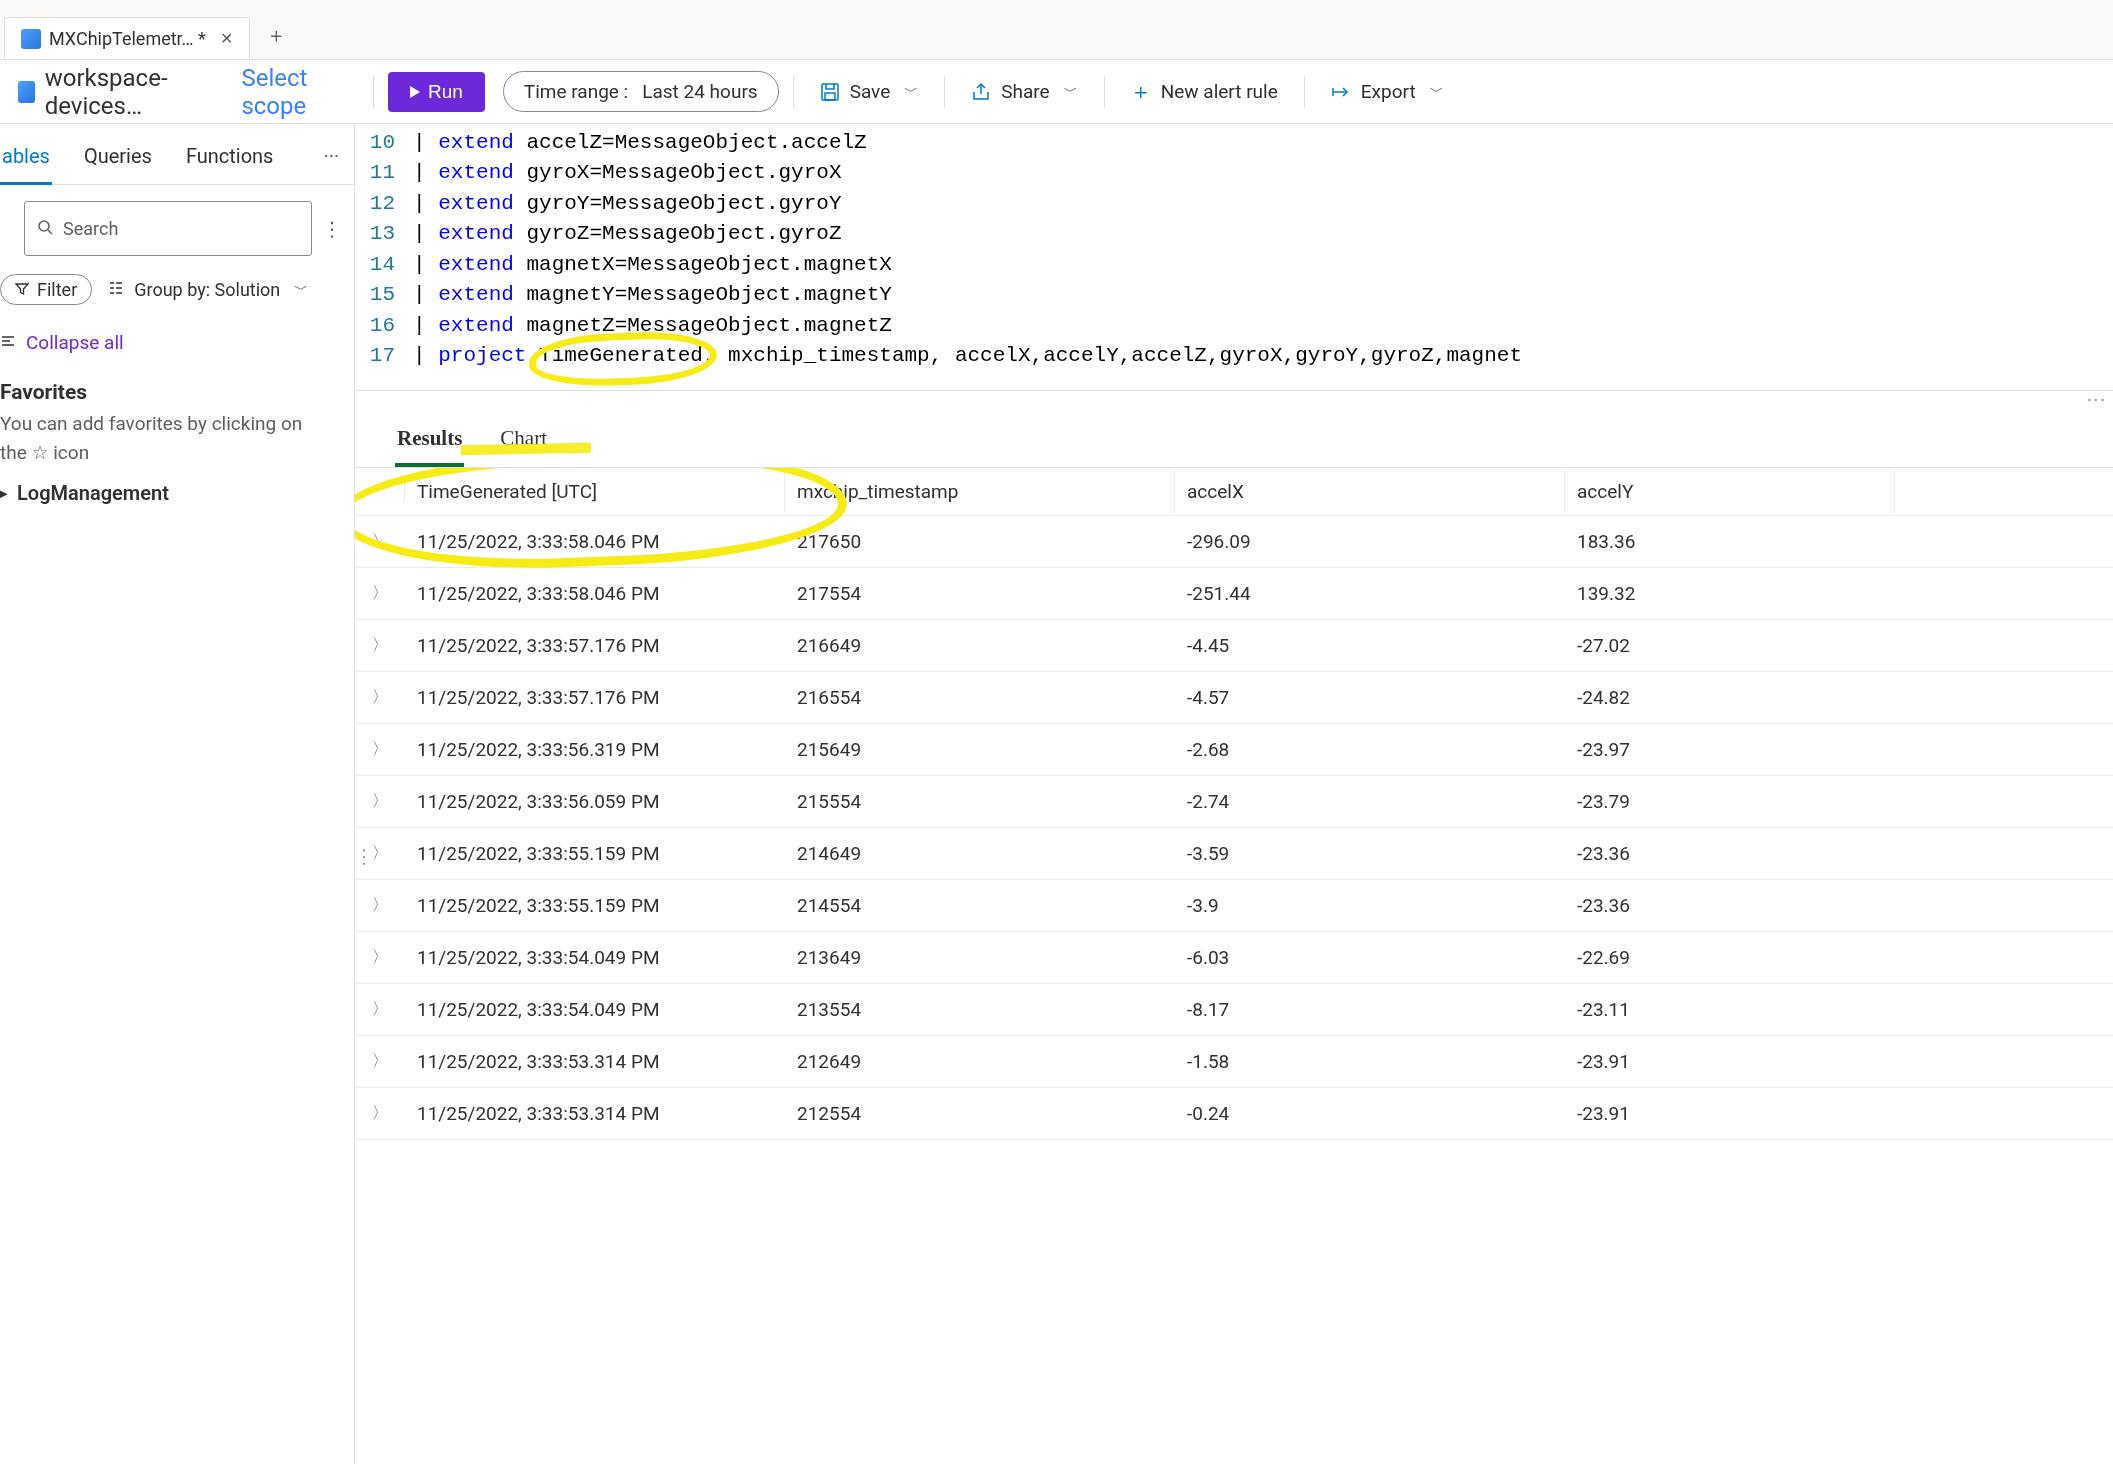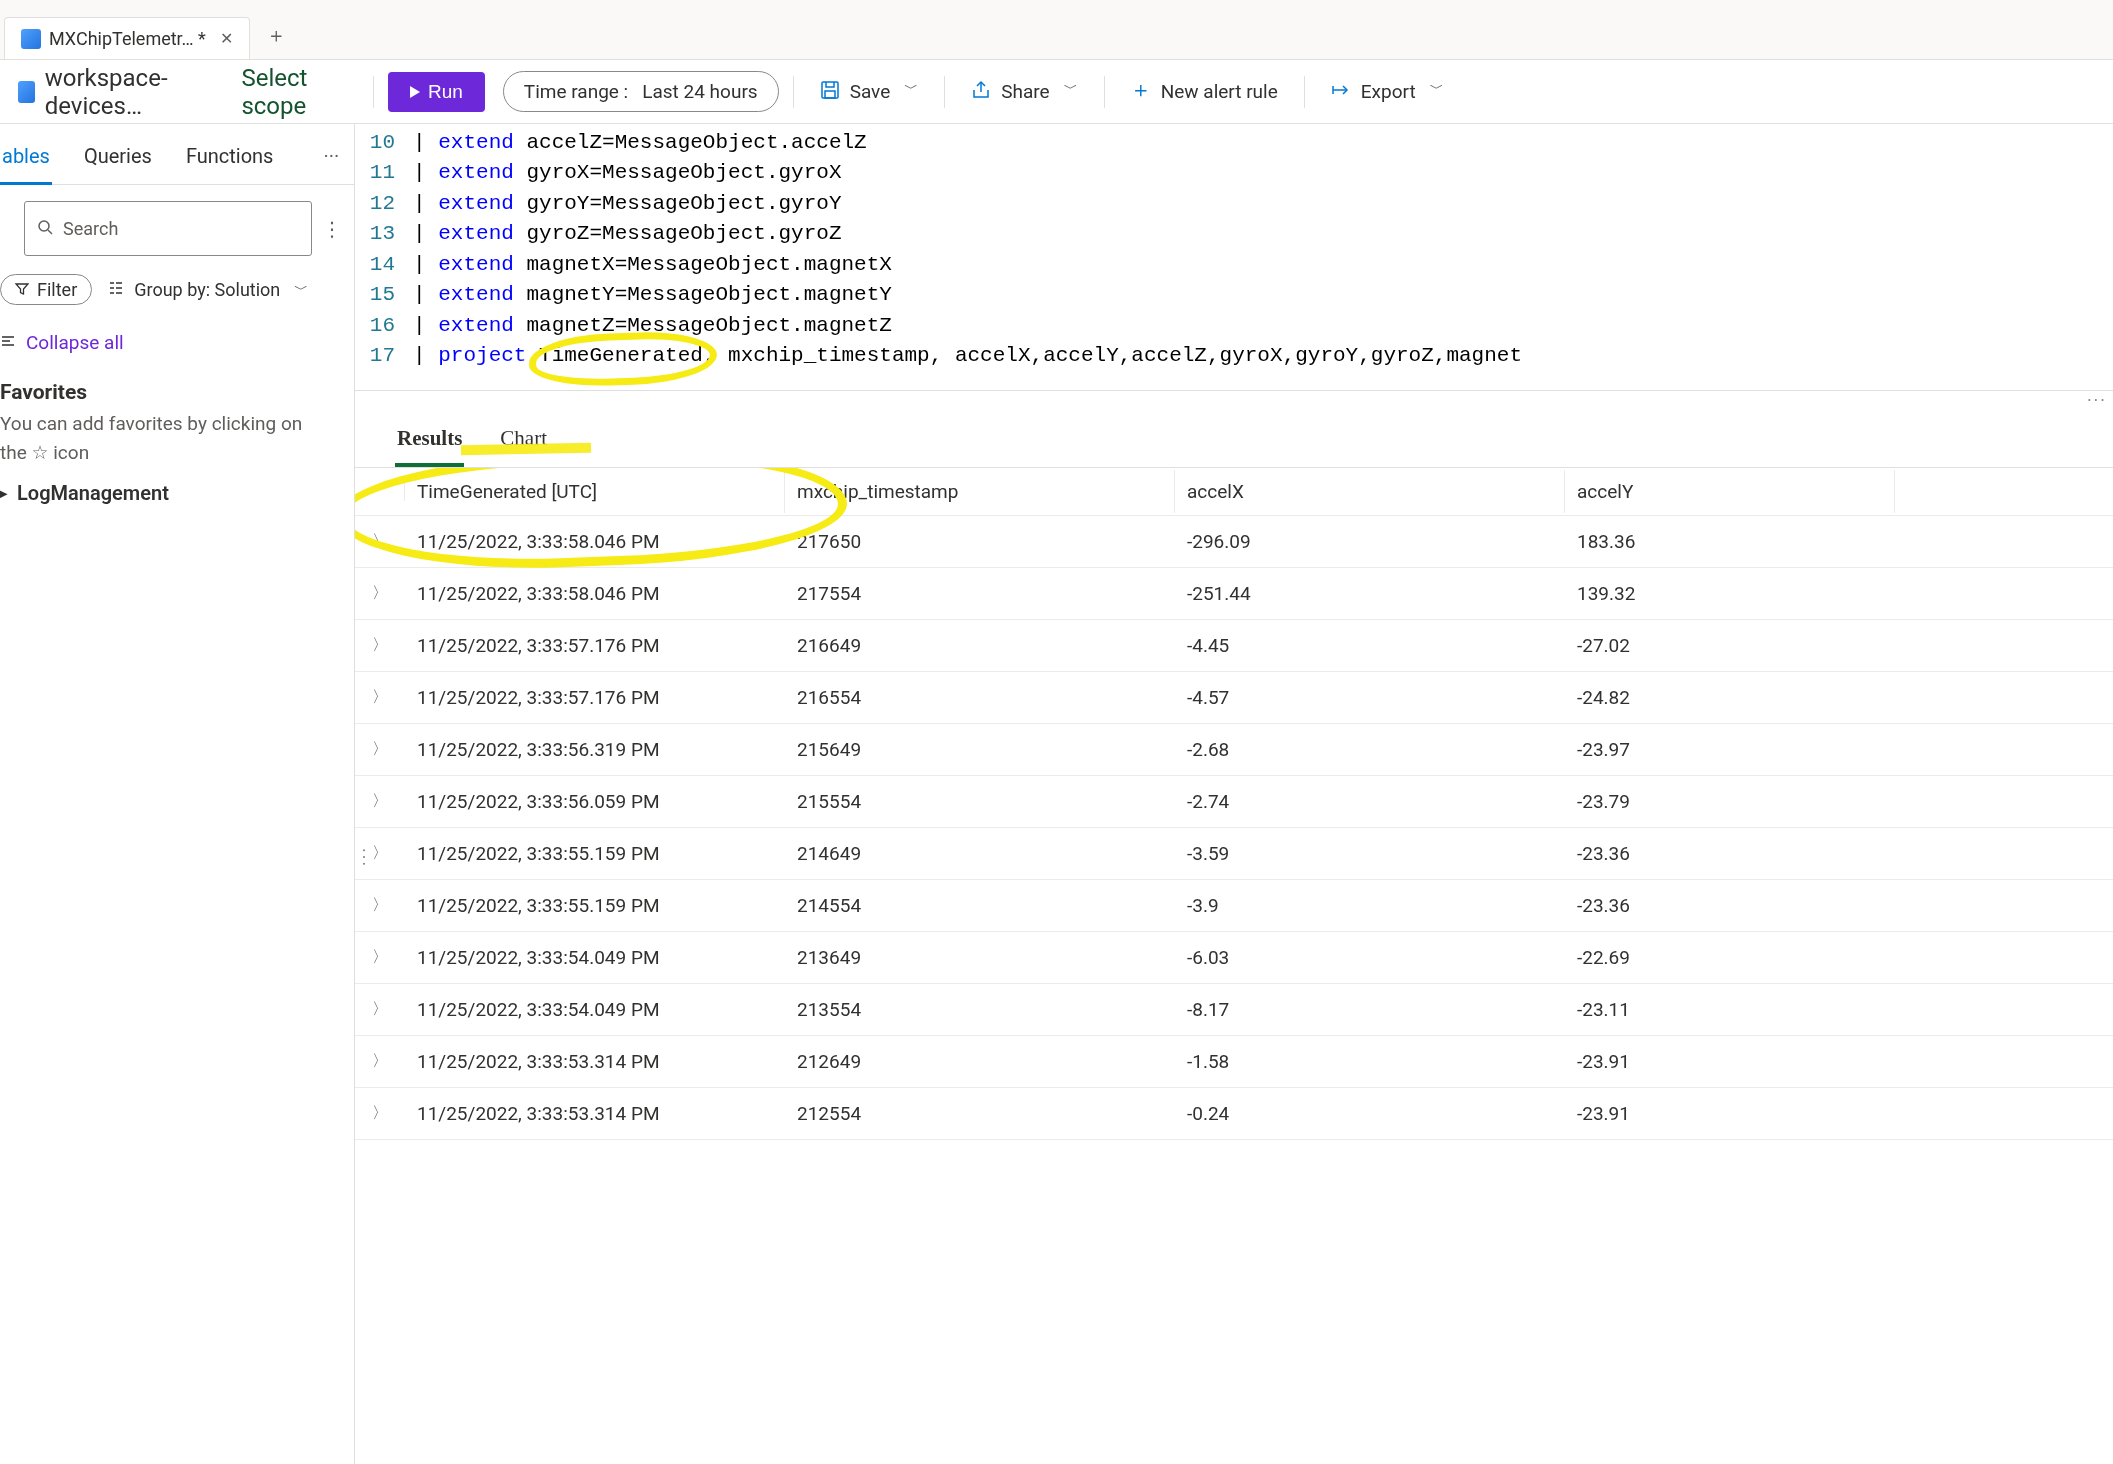--- a/index.html
+++ b/index.html
@@ -62,42 +62,42 @@
       padding: 0 14px;
       font-size: 24px;
       color: #323130;
       width: 355px;
     }
     .scope .scicon {
       width: 22px; height: 22px;
       background: linear-gradient(135deg,#50a0ff,#2374de);
       border-radius: 3px;
     }
-    .scope .sel { color: #14532d; margin-left: 20px; }
+    .scope .sel { color: #3b82f6; margin-left: 20px; }
     .divider { width: 1px; height: 32px; background: #e1dfdd; margin: 0 14px; }
     .btn-run {
       display: flex; align-items: center; gap: 8px;
       background: #6d28d9; color: #fff;
       padding: 9px 22px; border-radius: 4px;
       font-size: 19px; border: none; cursor: pointer;
     }
     .btn-run .play {
       width: 0; height: 0;
       border-left: 10px solid #fff;
       border-top: 6px solid transparent;
       border-bottom: 6px solid transparent;
     }
     .pill {
       display: flex; align-items: center; gap: 8px;
       border: 1px solid #8a8886; border-radius: 22px;
       padding: 8px 20px; font-size: 19px; margin-left: 18px;
       color: #323130;
     }
     .tbtn {
-      display: flex; align-items: flex-start; gap: 10px;
+      display: flex; align-items: center; gap: 10px;
       padding: 8px 12px; font-size: 19px;
       color: #323130; cursor: pointer;
     }
     .tbtn .ic { width: 20px; height: 20px; display: inline-flex; align-items: center; justify-content: center; color: #0078d4; }
     .chev { font-size: 14px; color: #605e5c; margin-left: 4px; }
     
     .mainrow { display: flex; height: calc(100% - 124px); }
     .sidebar {
       width: 355px; border-right: 1px solid #e1dfdd;
       display: flex; flex-direction: column;

